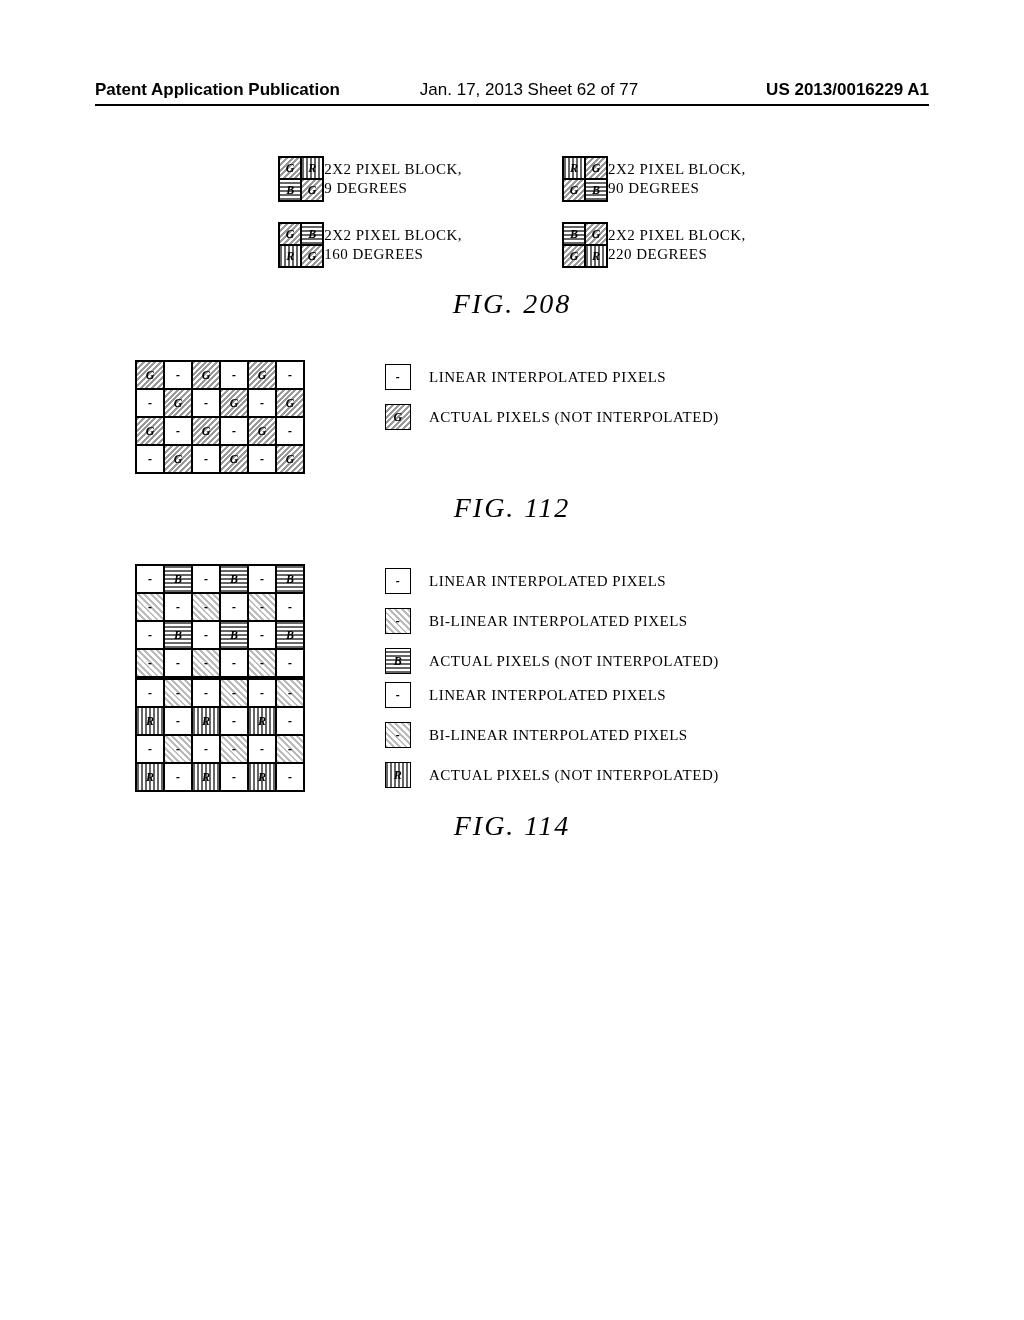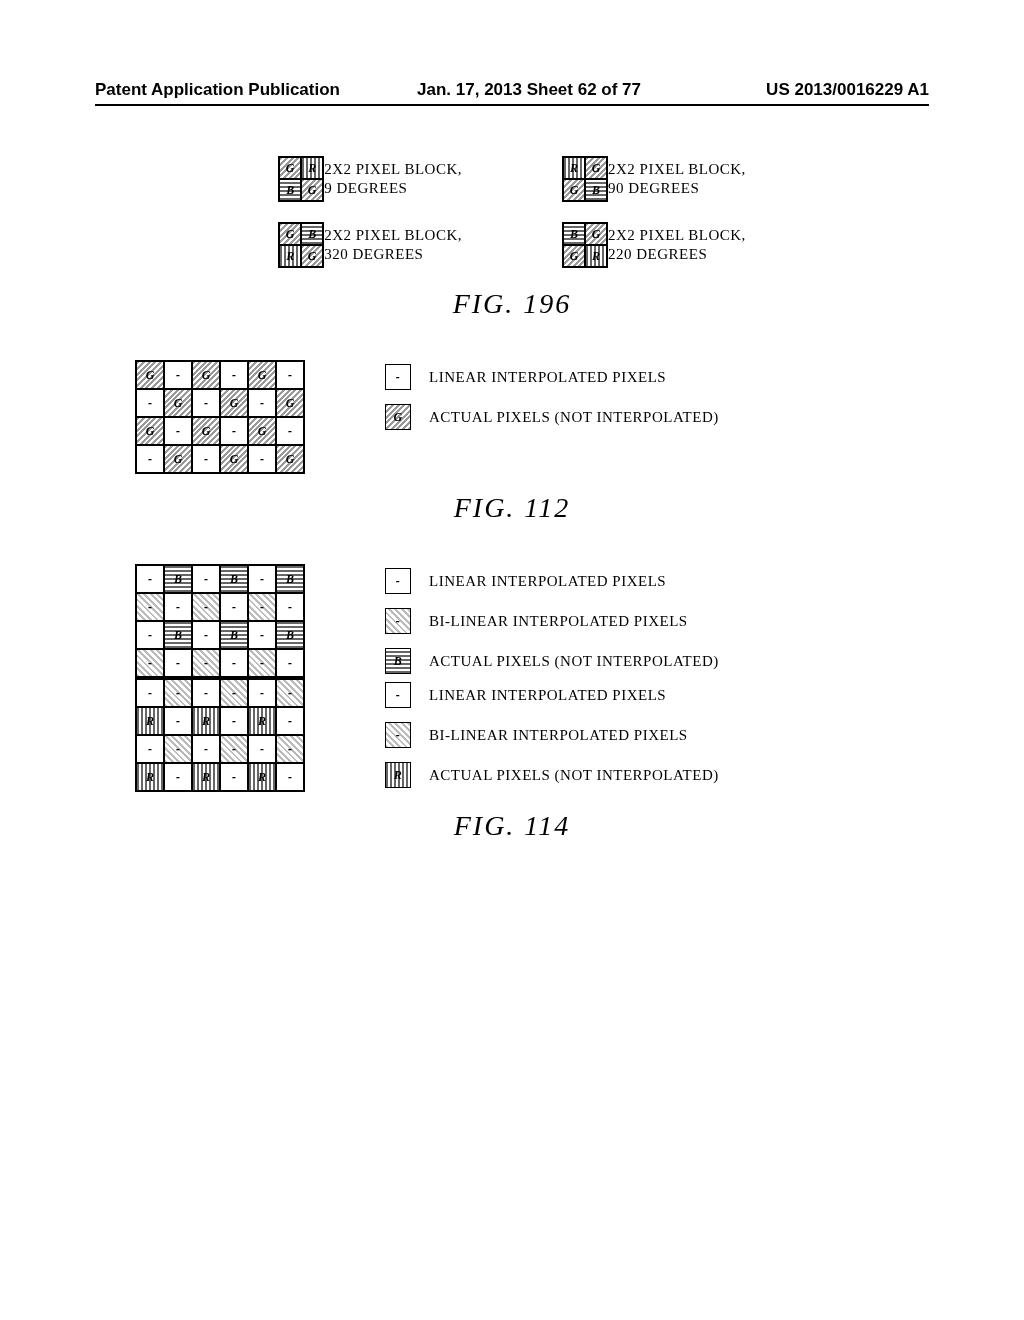--- a/index.html
+++ b/index.html
@@ -19,21 +19,21 @@
   }
   .header {
     display: flex;
     justify-content: space-between;
     font-size: 17px;
     border-bottom: 2px solid #000;
     padding-bottom: 4px;
     margin-bottom: 50px;
   }
   .header .left { font-weight: bold; }
-  .header .mid { font-weight: bold; }
+  .header .mid { font-weight: normal; }
   .header .right { font-weight: bold; margin-left: 48px; }
 
   .blk2 {
     display: grid;
     grid-template-columns: 22px 22px;
     grid-template-rows: 22px 22px;
     gap: 0;
     border: 1px solid #000;
   }
   .cell {
@@ -116,37 +116,37 @@
     <div class="fig111-row">
       <div class="fig111-item">
         <div class="blk2">
           <div class="cell g-diag">G</div>
           <div class="cell b-horiz">B</div>
           <div class="cell r-vert">R</div>
           <div class="cell g-diag">G</div>
         </div>
         <div class="lbl">
           <span>2X2 PIXEL BLOCK,</span><br>
-          <span>320 DEGREES</span>
+          <span>160 DEGREES</span>
         </div>
       </div>
       <div class="fig111-item">
         <div class="blk2">
           <div class="cell b-horiz">B</div>
           <div class="cell g-diag">G</div>
           <div class="cell g-diag">G</div>
           <div class="cell r-vert">R</div>
         </div>
         <div class="lbl">
           <span>2X2 PIXEL BLOCK,</span><br>
           <span>220 DEGREES</span>
         </div>
       </div>
     </div>
-    <div class="figlabel">FIG. 196</div>
+    <div class="figlabel">FIG. 208</div>
   </div>
 
   <div class="section-row">
     <div class="grid6x4" id="g112">
         <div class="cell g-diag">G</div>
         <div class="cell ">-</div>
         <div class="cell g-diag">G</div>
         <div class="cell ">-</div>
         <div class="cell g-diag">G</div>
         <div class="cell ">-</div>

